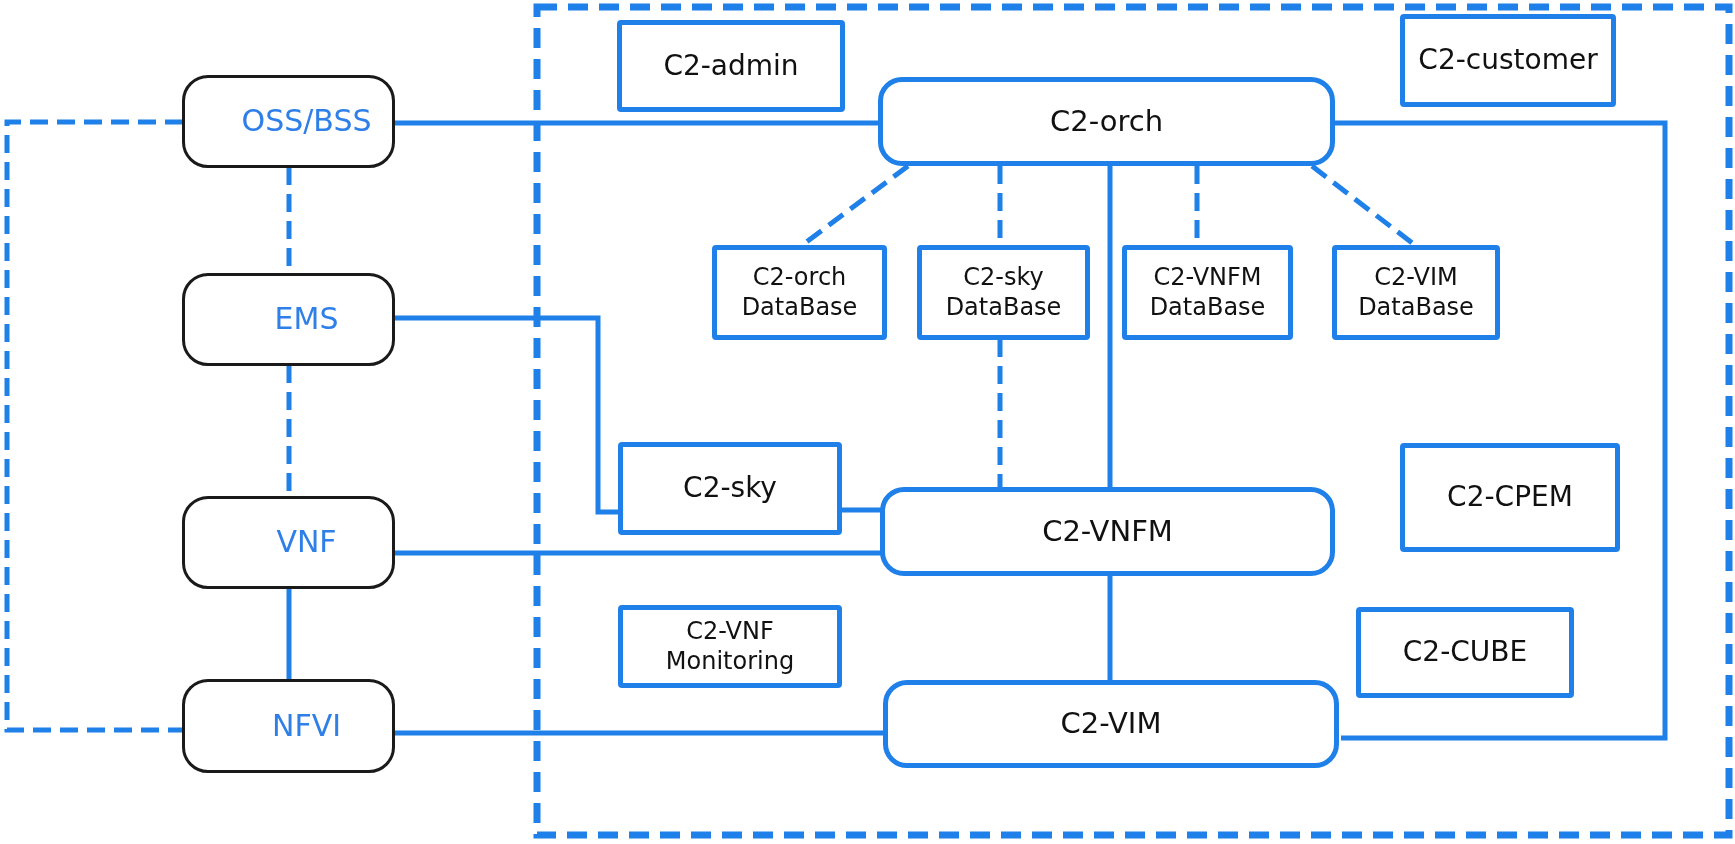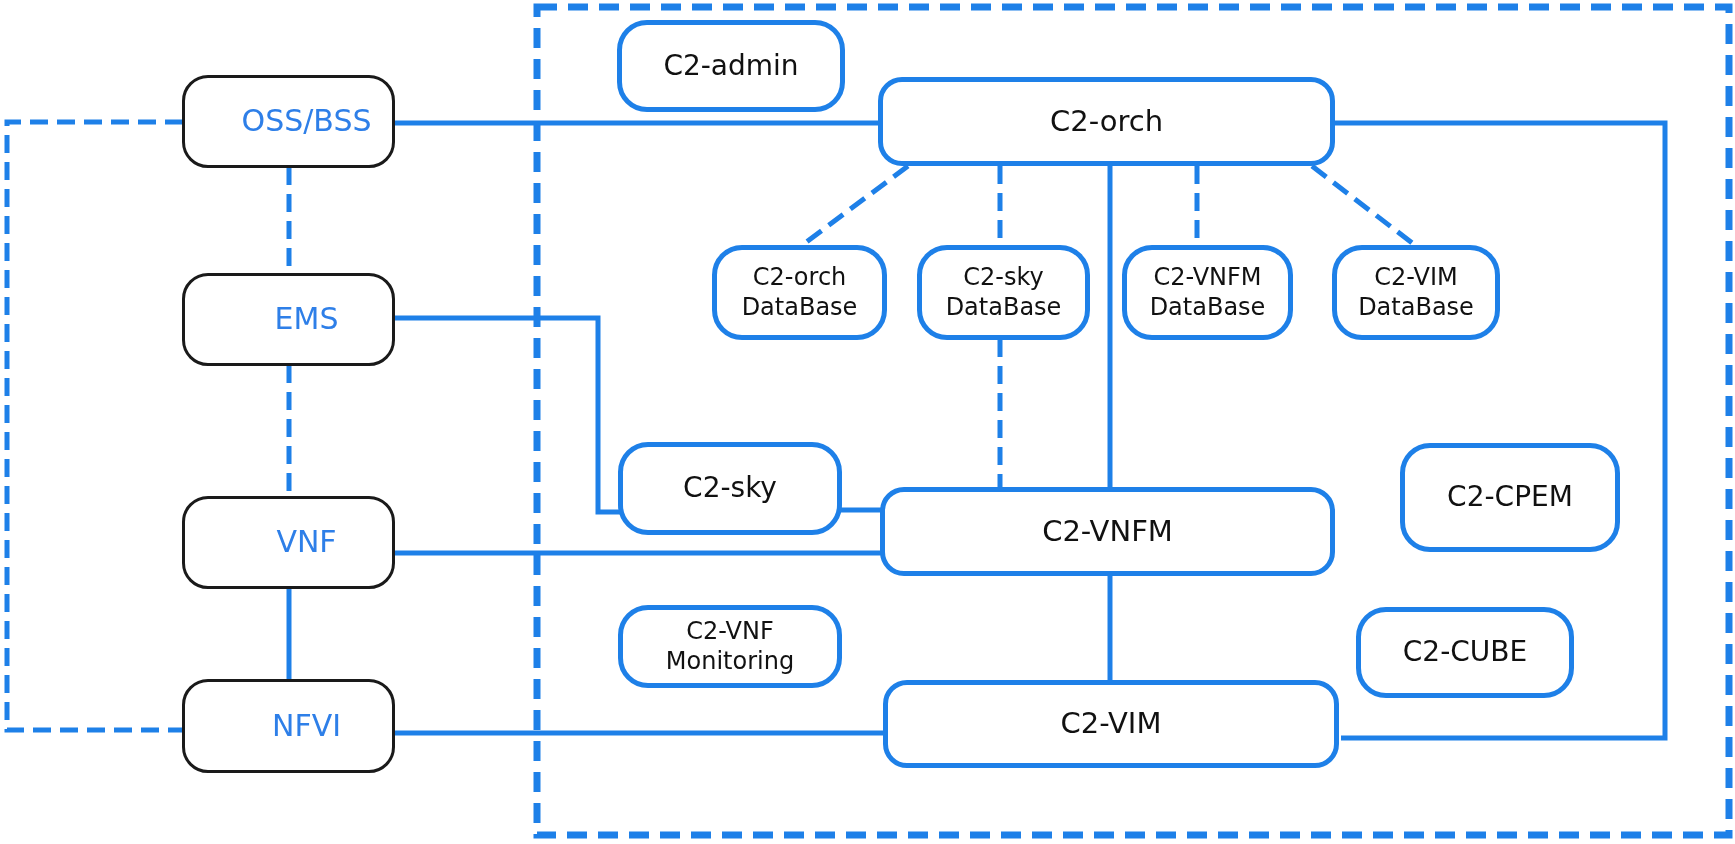--- a/index.html
+++ b/index.html
@@ -14,21 +14,21 @@
   .edge{fill:none;stroke:var(--accent,#1e80e8);stroke-width:5;}
   .edge.dashed{stroke-dasharray:18 9;}
   .boundary{fill:none;stroke:var(--accent,#1e80e8);stroke-width:7;stroke-dasharray:20 11;}
   .node{
     position:absolute;box-sizing:border-box;background:#ffffff;
     display:flex;flex-direction:column;align-items:center;justify-content:center;
     text-align:center;line-height:1.22;
   }
   .blue-node{
     border:5px solid var(--accent,#1e80e8);
-    border-radius:30px;
+    border-radius:4px;
     color:var(--ink,#111111);
     font-size:28px;
   }
   .blue-node.wide{border-radius:24px;font-size:29px;}
   .blue-node.twoline{font-size:24px;}
   .black-node{
     border:3px solid var(--black-border,#1a1a1a);
     border-radius:26px;
     color:var(--left-text,#2e7fe8);
     font-size:30px;
@@ -74,20 +74,23 @@
   <div class="node black-node" style="left:182px;top:679px;width:213px;height:94px">
     <span>NFVI</span>
   </div>
 
   <div class="node blue-node" style="left:617px;top:20px;width:228px;height:92px">
     <span>C2-admin</span>
   </div>
   <div class="node blue-node wide" style="left:878px;top:77px;width:457px;height:89px">
     <span>C2-orch</span>
   </div>
+  <div class="node blue-node" style="left:1400px;top:14px;width:216px;height:93px">
+    <span>C2-customer</span>
+  </div>
 
   <div class="node blue-node twoline" style="left:712px;top:245px;width:175px;height:95px">
     <span>C2-orch</span>
     <span>DataBase</span>
   </div>
   <div class="node blue-node twoline" style="left:917px;top:245px;width:173px;height:95px">
     <span>C2-sky</span>
     <span>DataBase</span>
   </div>
   <div class="node blue-node twoline" style="left:1122px;top:245px;width:171px;height:95px">

